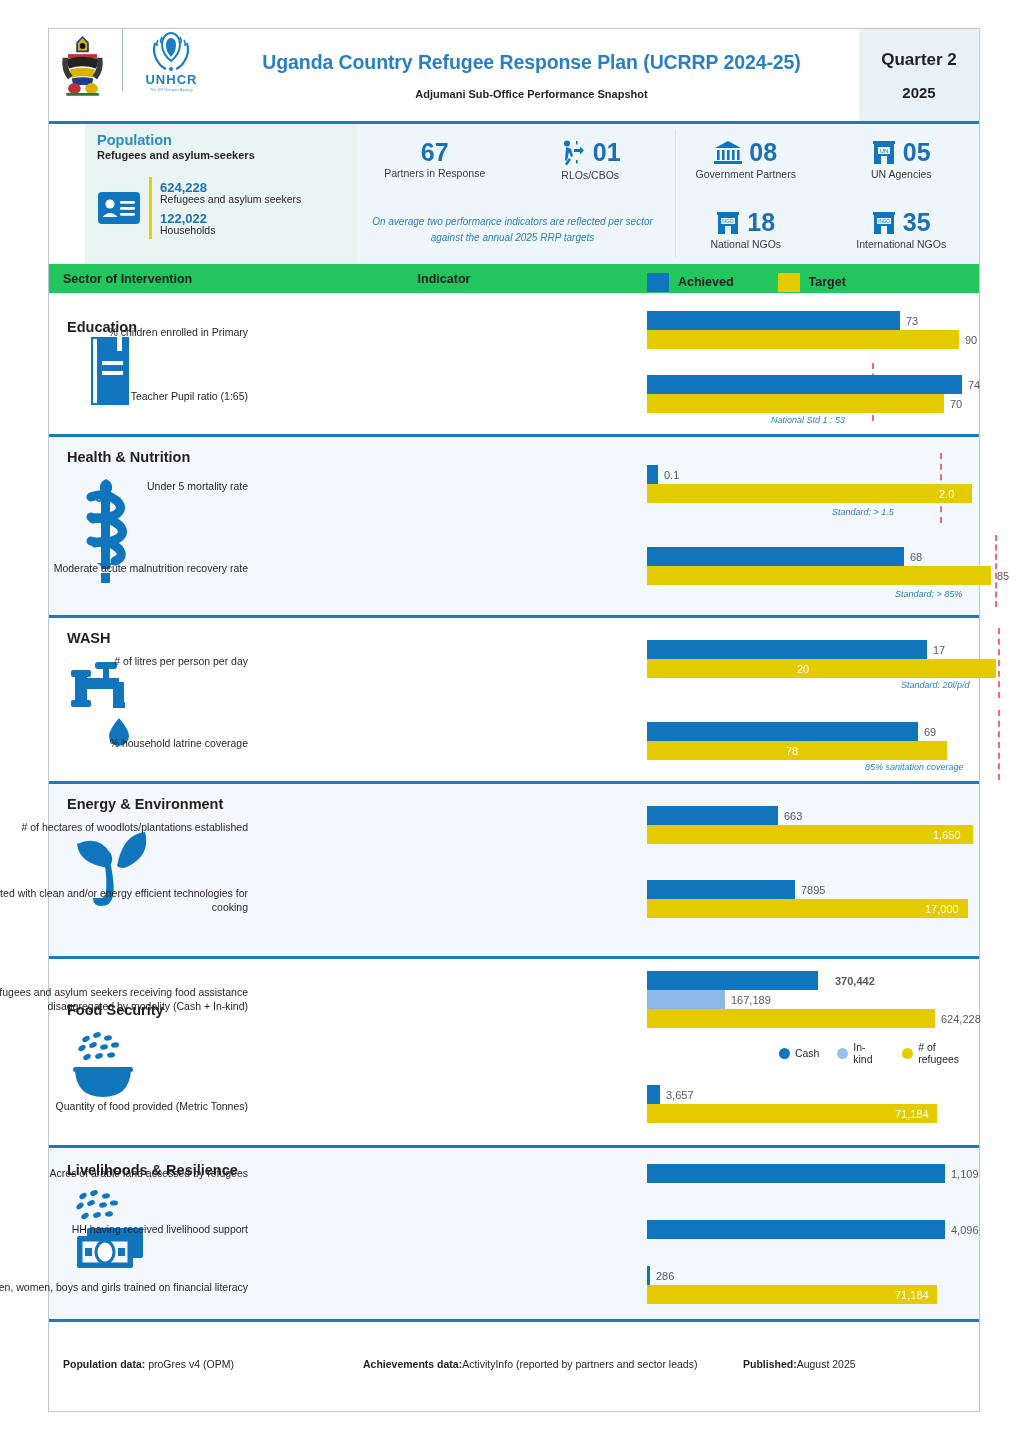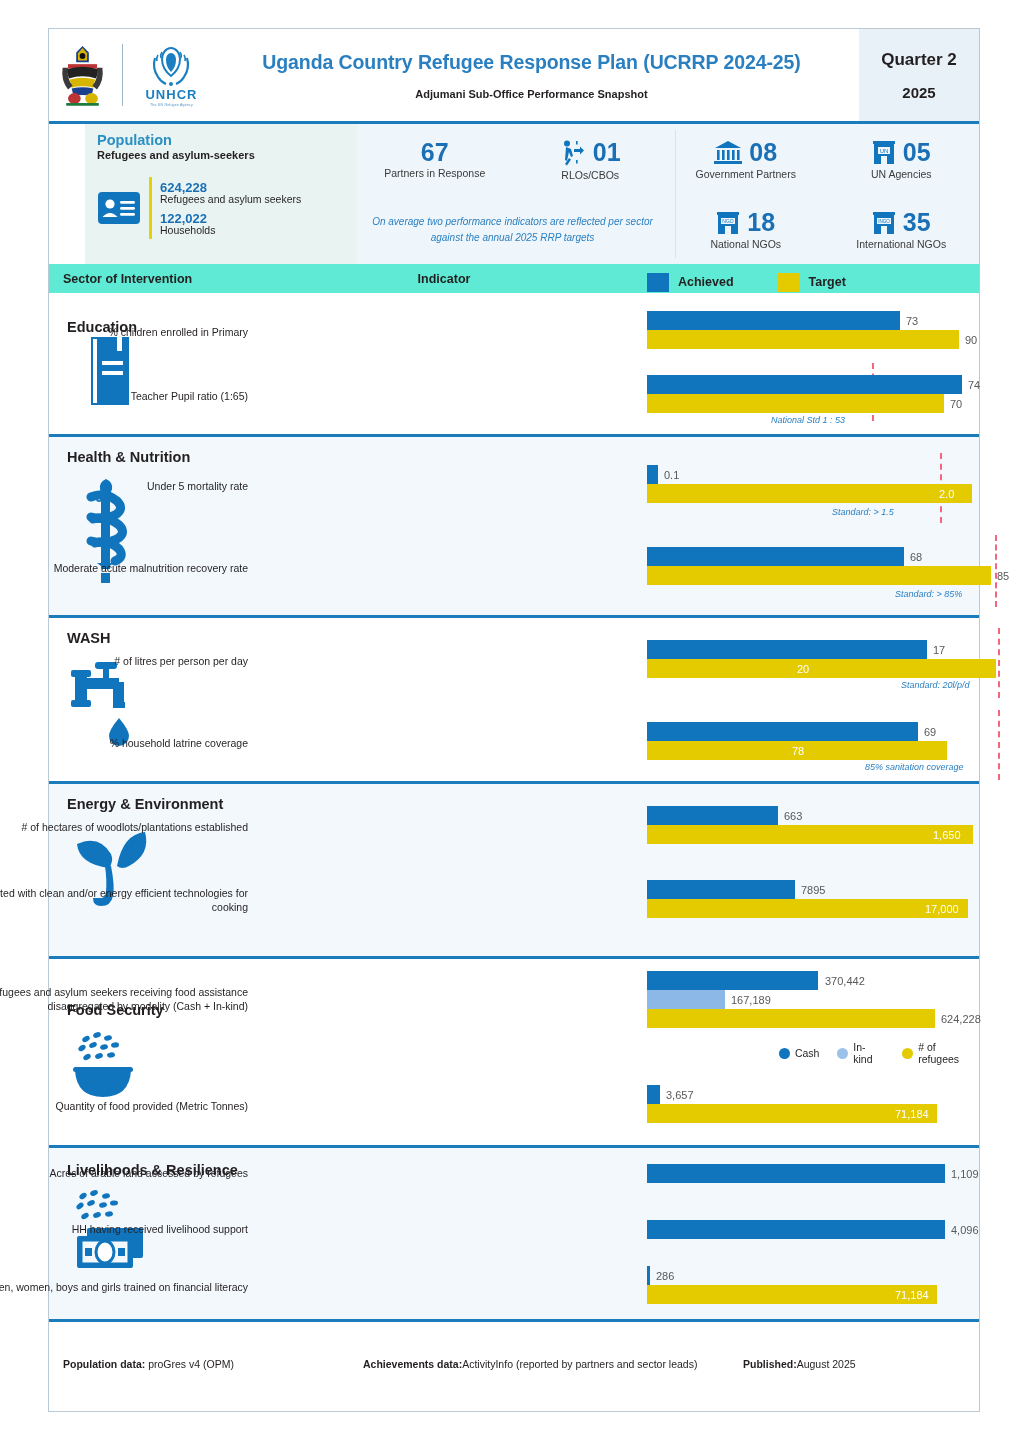--- a/index.html
+++ b/index.html
@@ -12,21 +12,21 @@
   .page { position: relative; width: 1024px; height: 1444px; padding: 0; }
   .frame {
     position: absolute; left: 48px; top: 28px;
     width: 932px; height: 1384px;
     border: 1px solid #b9c9d6;
     background: #fff;
   }
 
   
   .header { position: relative; height: 92px; display: flex; align-items: stretch; }
-  .logos { width: 155px; display: flex; align-items: center; gap: 16px; padding-left: 10px; }
+  .logos { width: 155px; display: flex; align-items: flex-start; gap: 16px; padding-left: 10px; }
   .coa { width: 52px; height: 72px; }
   .divider-v { width: 1px; height: 62px; background: #9fb3c4; }
   .unhcr { width: 72px; display:flex; flex-direction:column; align-items:center; }
   .unhcr-mark { width: 56px; height: 44px; }
   .unhcr-word {
     font-size: 13px; font-weight: bold; color: #1a7fc1; letter-spacing: 1px;
     line-height: 1;
   }
   .unhcr-sub { font-size: 3.5px; color: #4d94c6; letter-spacing: .2px; margin-top:2px;}
   .titles { flex: 1; display: flex; flex-direction: column; justify-content: center; align-items: center; gap: 14px; }
@@ -64,21 +64,21 @@
   .p-num { color: #1a6fb5; font-size: 25px; font-weight: bold; line-height: 1; }
   .p-cap { color: #3a3a3a; font-size: 10.5px; }
   .p-note {
     color: #2a7fc1; font-size: 10px; font-style: italic; text-align: center;
     line-height: 1.55; padding: 0 14px;
   }
   .vline { position: absolute; top: 6px; bottom: 6px; width: 1px; background: #d6e4ee; }
 
   
   .legend-bar {
-    height: 29px; background: #5eead4; display: flex; align-items: center;
+    height: 29px; background: #22c55e; display: flex; align-items: center;
     font-size: 12.5px; font-weight: bold; color: #231f20;
   }
   .lb-sector { width: 250px; padding-left: 14px; }
   .lb-indicator { width: 290px; text-align: center; }
   .lb-key { display: flex; align-items: center; gap: 9px; margin-left: 58px; margin-top: 7px; }
   .sw { width: 22px; height: 19px; display:inline-block; }
   .sw.blue { background: #1075bd; }
   .sw.yel  { background: #e3cb00; }
   .lb-key.t { margin-left: 44px; }
 
@@ -467,21 +467,21 @@
       <div class="irow" style="top:104px;">
         <div class="ilabel" style="top:14px;">% household latrine coverage</div>
         <div class="bars">
           <div class="stdline" style="left:351px; height:70px;"></div>
           <div class="bar">
             <div class="fill blue" style="width:271px;"></div>
             <div class="bval out" style="left:277px;">69</div>
           </div>
           <div class="bar">
             <div class="fill yel" style="width:300px;"></div>
-            <div class="bval inw" style="left:145px;">78</div>
+            <div class="bval inw" style="left:139px;">78</div>
           </div>
           <div class="stdlabel" style="left:218px; top:40px;">85% sanitation coverage</div>
         </div>
       </div>
 
     </div>
   </div>
   <div class="rule-thick"></div>
 
   <div class="sector" style="height:172px;">
@@ -545,21 +545,21 @@
         <rect x="0" y="36" width="60" height="5" rx="2.5"></rect>
       </g>
     </svg>
     <div class="rows">
 
       <div class="irow" style="top:12px;">
         <div class="ilabel" style="top:14px;"># of refugees and asylum seekers receiving food assistance disaggregated by modality (Cash + In-kind)</div>
         <div class="bars">
           <div class="bar">
             <div class="fill blue" style="width:171px;"></div>
-            <div class="bval out" style="left:178px;">370,442</div>
+            <div class="bval out" style="left:188px;font-weight:bold;">370,442</div>
           </div>
           <div class="bar">
             <div class="fill lblue" style="width:78px;"></div>
             <div class="bval out" style="left:84px;">167,189</div>
           </div>
           <div class="bar">
             <div class="fill yel" style="width:288px;"></div>
             <div class="bval out" style="left:294px;">624,228</div>
           </div>
           <div class="fs-legend" style="left:132px; top:70px;">

